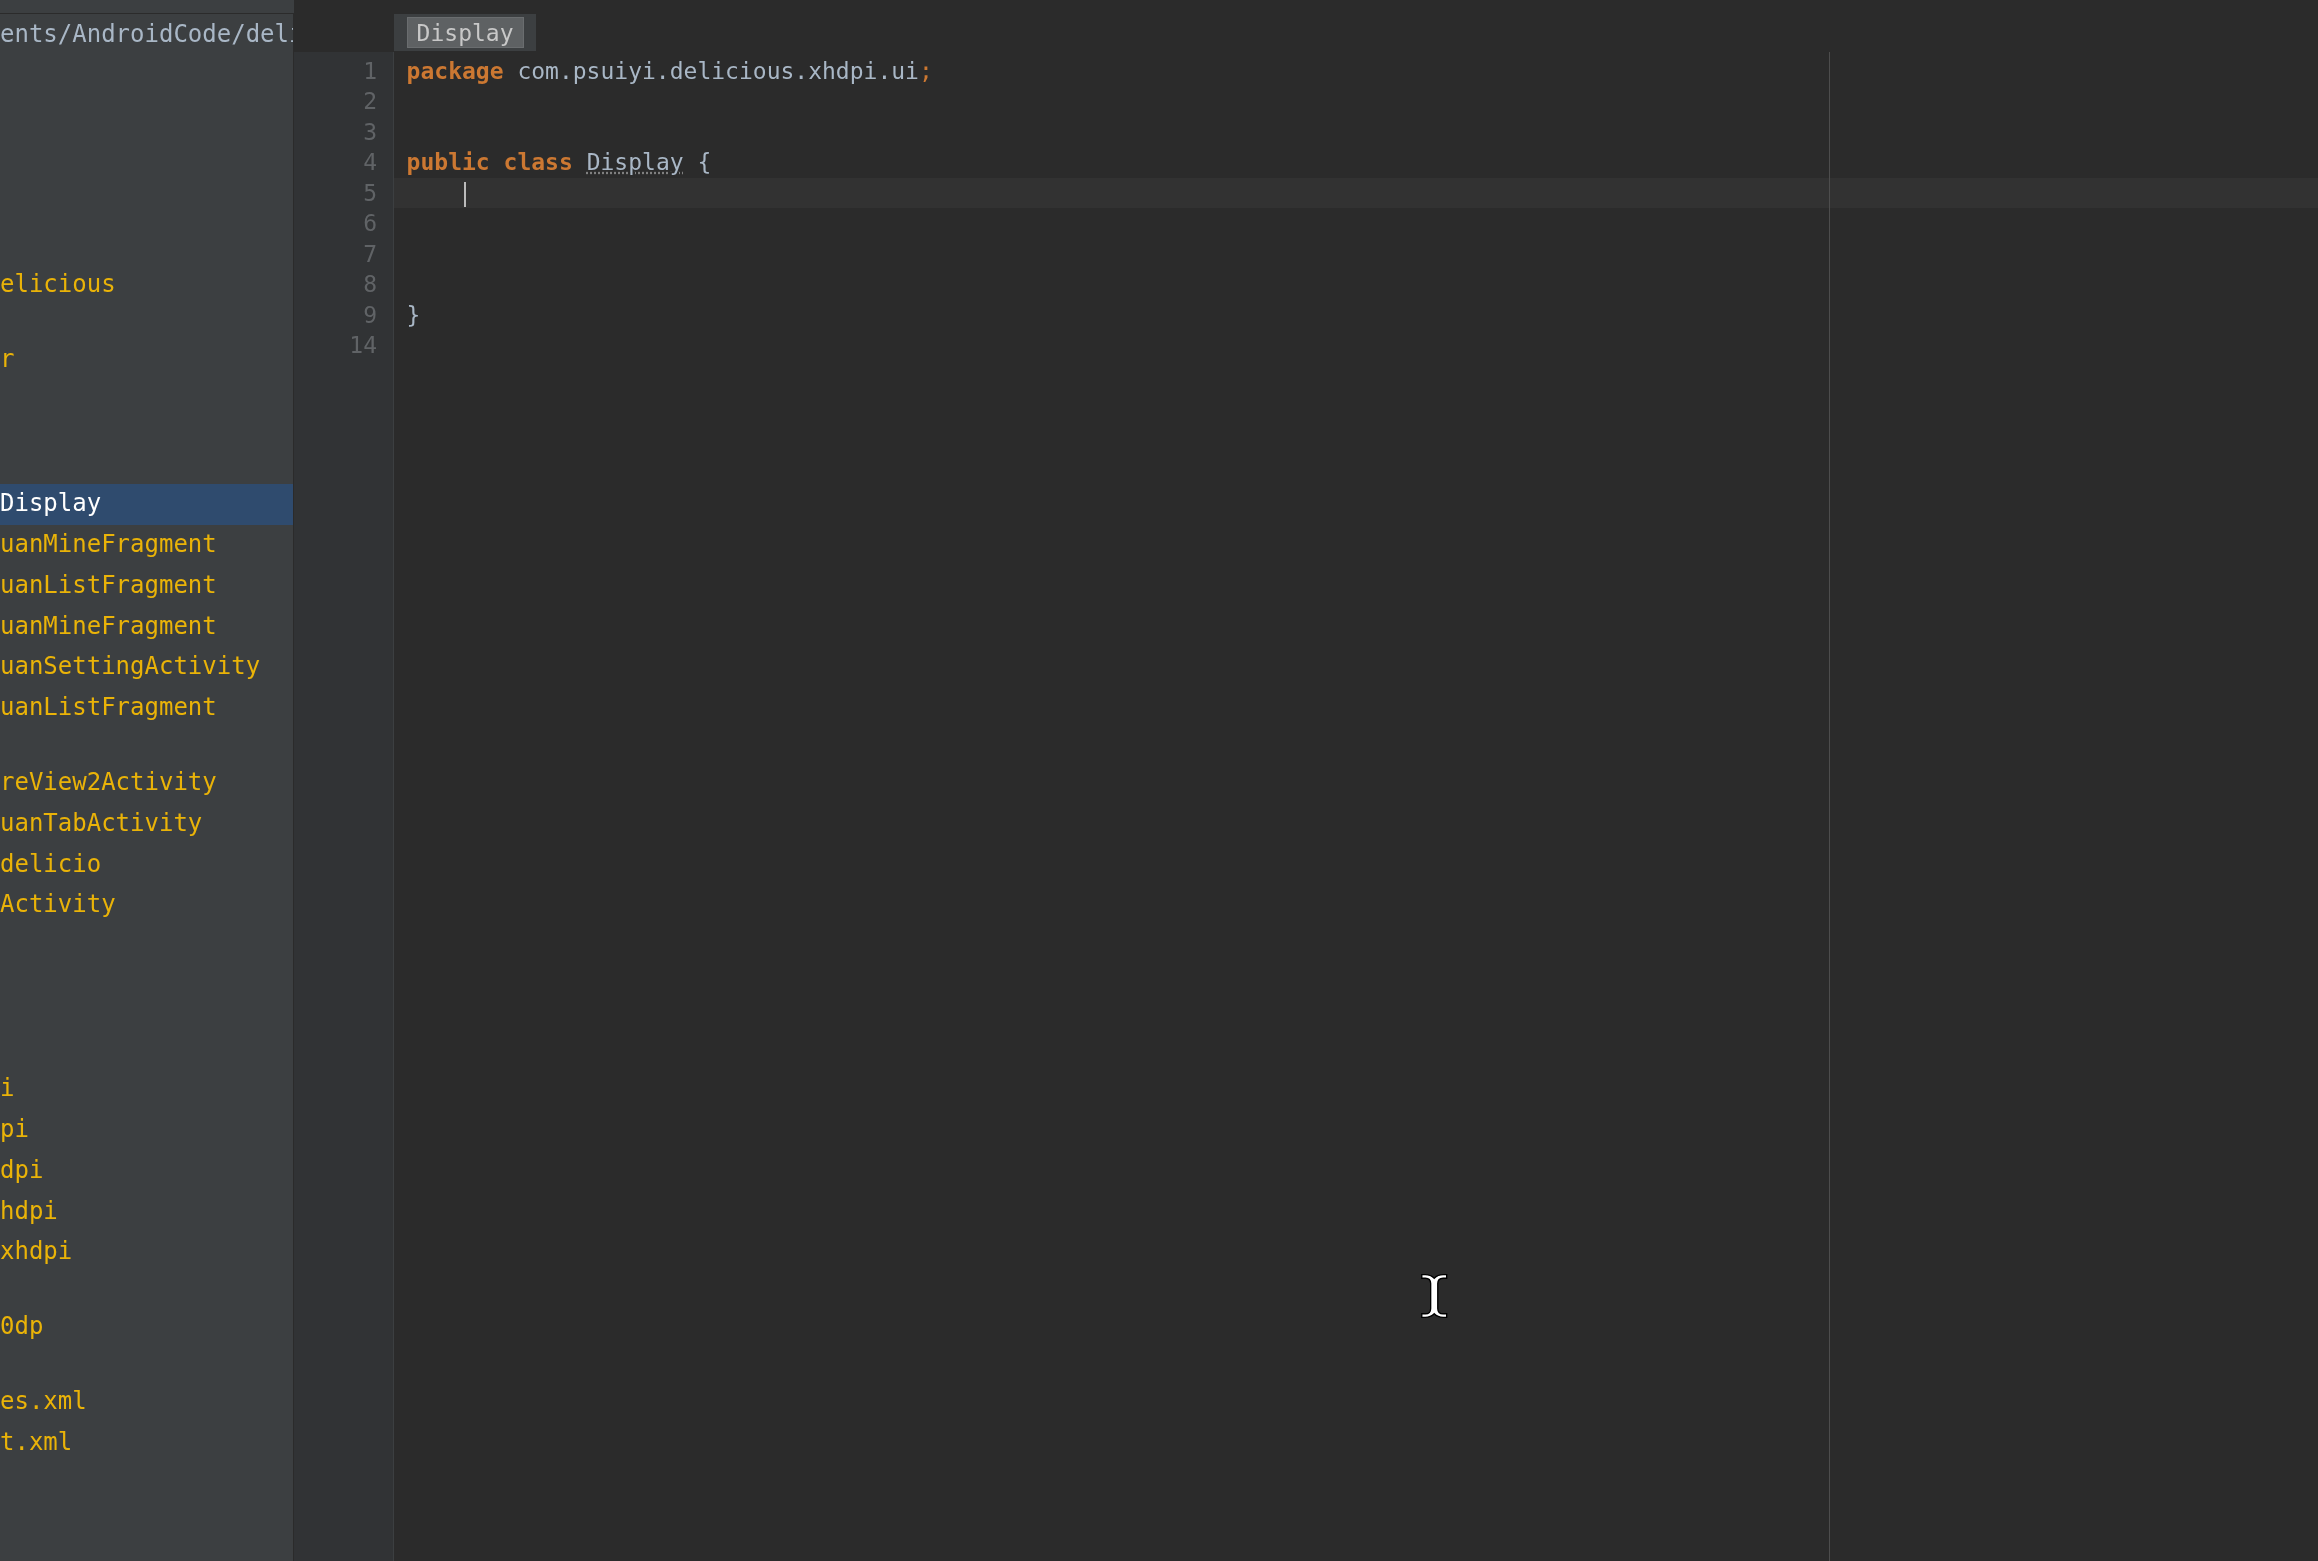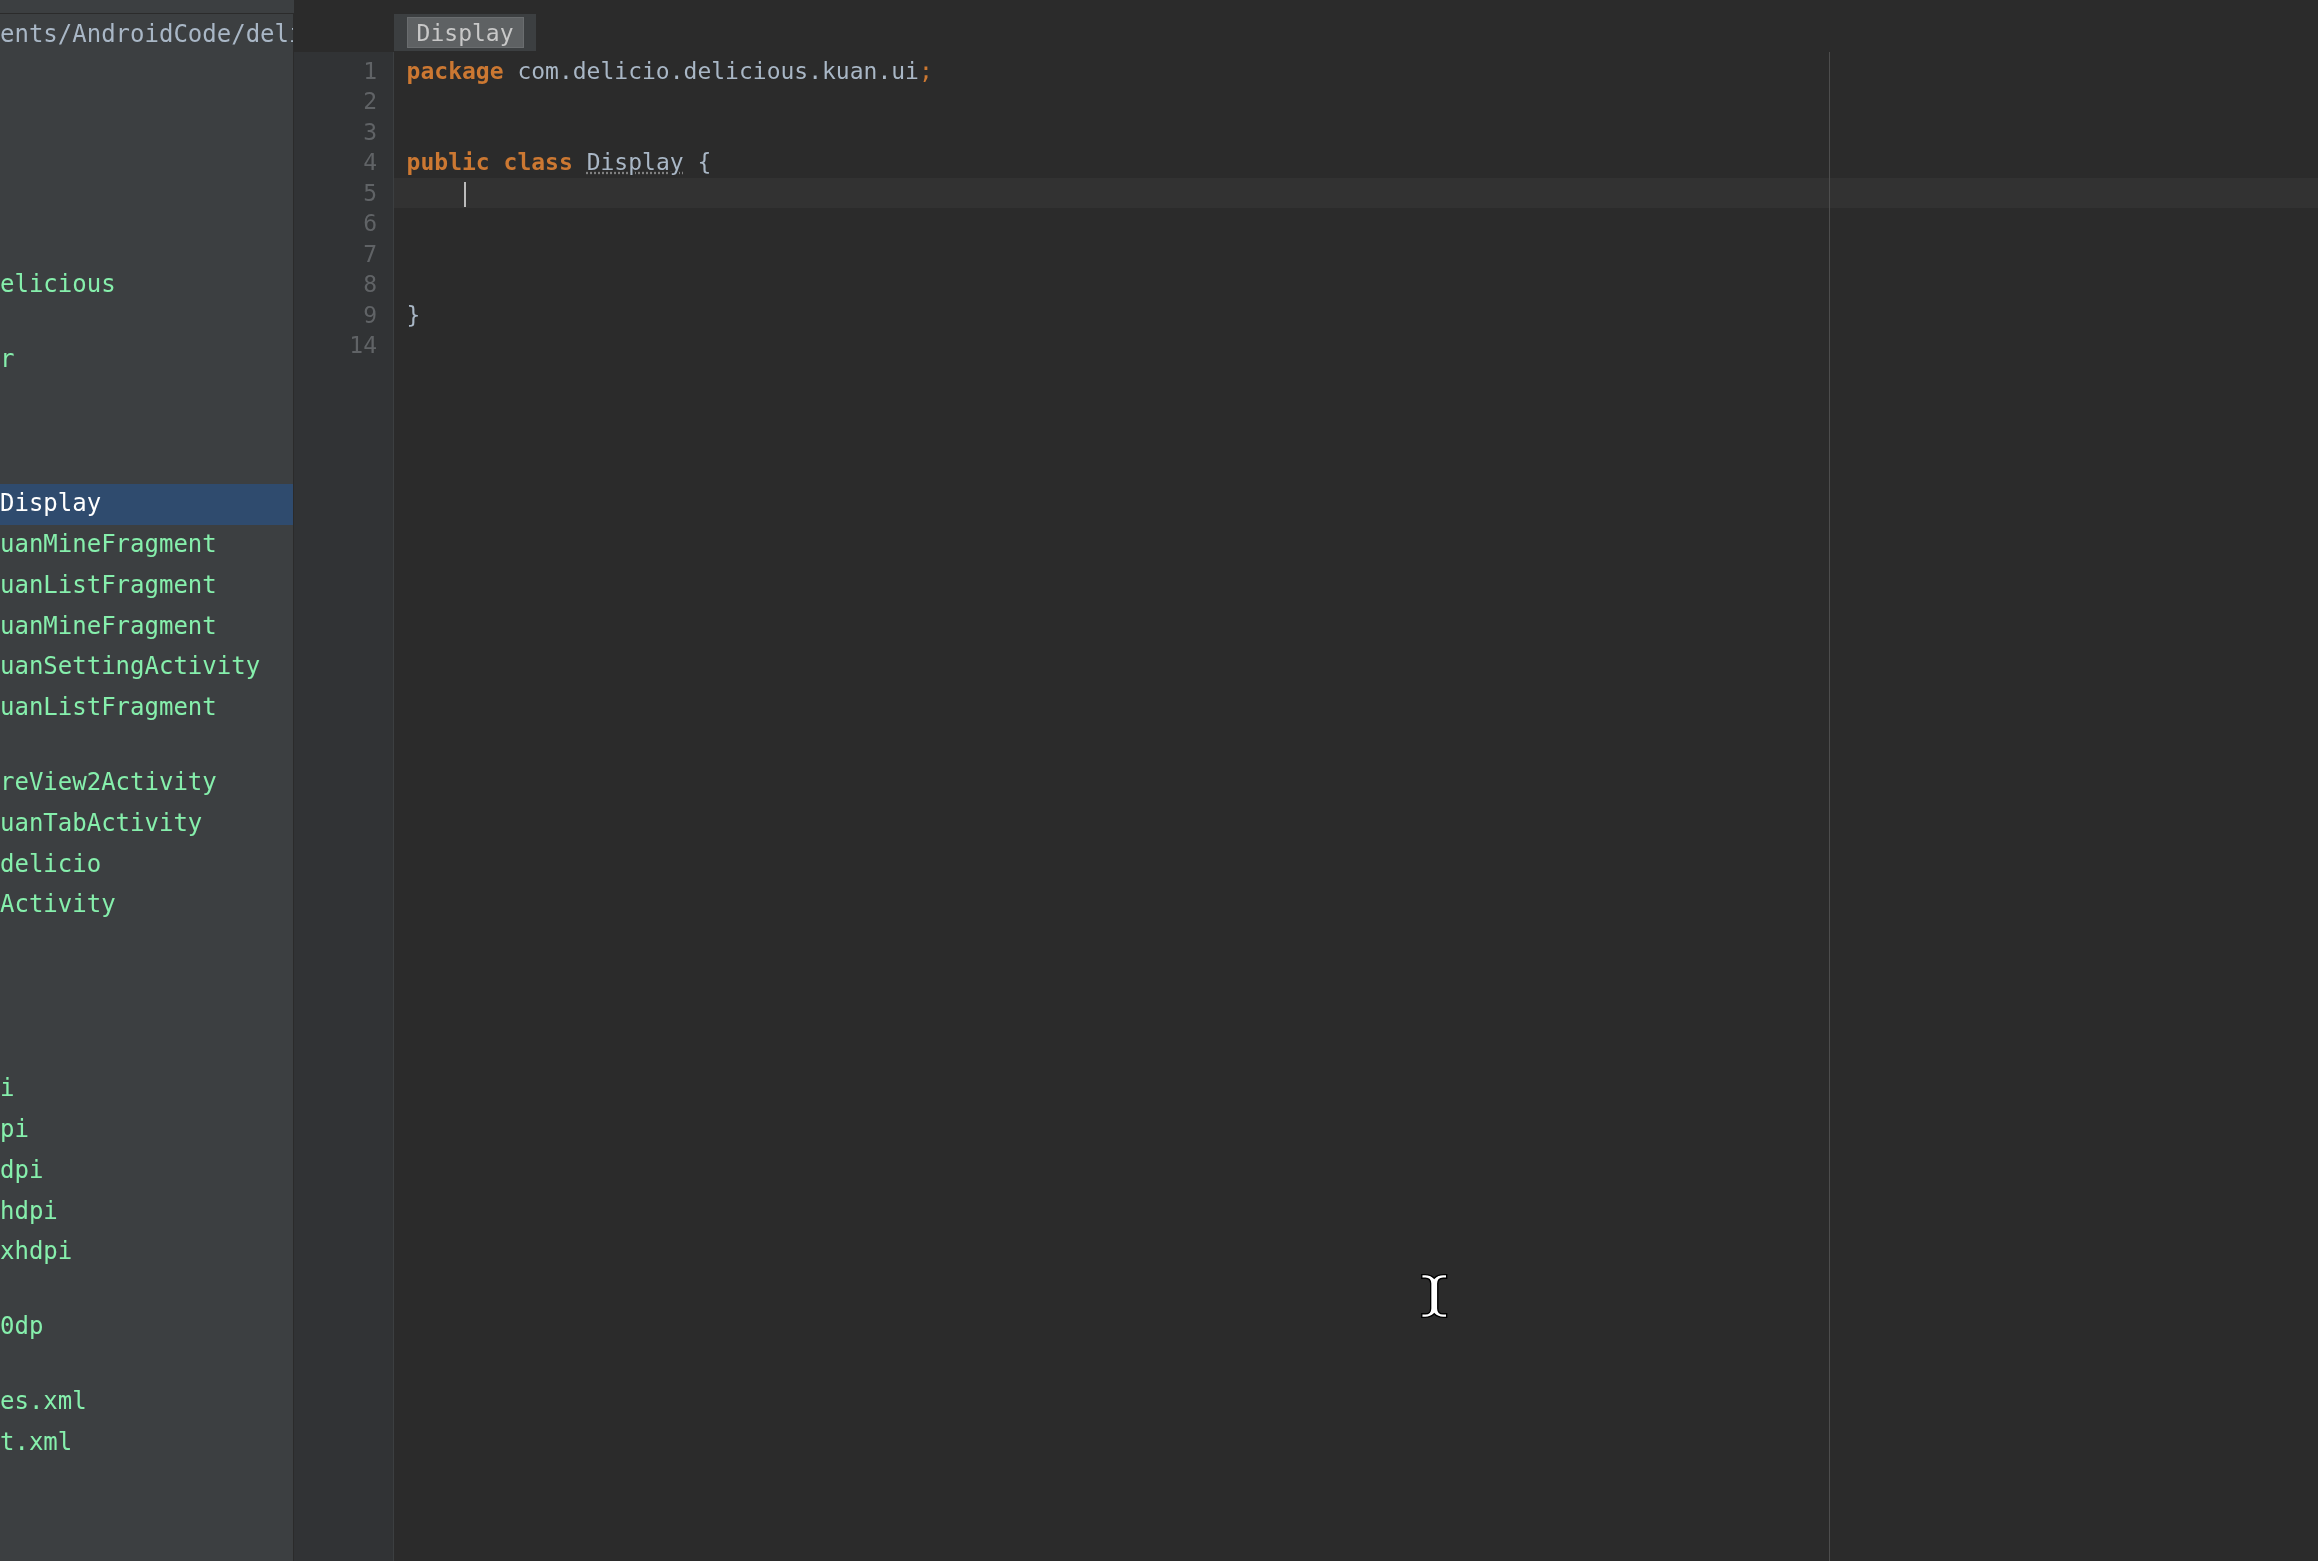--- a/index.html
+++ b/index.html
@@ -49,21 +49,21 @@
       white-space: nowrap;
       overflow: hidden;
     }
     
     .sidebar-items {
       margin-top: 213px;
     }
     
     .sidebar-item {
       padding: 3.6px 0 3.6px 0;
-      color: #86efac;
+      color: #eab308;
       font-size: 24px;
       white-space: nowrap;
       cursor: pointer;
       line-height: 1.4;
     }
     
     .sidebar-item.selected {
       background: #2f4b6e;
       color: #ffffff;
     }
@@ -242,21 +242,21 @@
           <div class="line-number">3</div>
           <div class="line-number">4</div>
           <div class="line-number">5</div>
           <div class="line-number">6</div>
           <div class="line-number">7</div>
           <div class="line-number">8</div>
           <div class="line-number">9</div>
           <div class="line-number">14</div>
         </div>
       <div class="code-content" id="code">
-        <div class="code-line"><span class="kw">package</span><span class="txt"> com.delicio.delicious.kuan.ui</span><span class="punct">;</span></div>
+        <div class="code-line"><span class="kw">package</span><span class="txt"> com.psuiyi.delicious.xhdpi.ui</span><span class="punct">;</span></div>
           <div class="code-line"></div>
           <div class="code-line"></div>
           <div class="code-line"><span class="kw">public</span><span class="txt"> </span><span class="kw">class</span><span class="txt"> </span><span class="cls">Display</span><span class="txt"> {</span></div>
           <div class="code-line current-line"><span class="txt">    </span><span class="cursor"></span></div>
           <div class="code-line"></div>
           <div class="code-line"></div>
           <div class="code-line"></div>
           <div class="code-line"><span class="txt">}</span></div>
           <div class="code-line"></div>
           <div class="right-margin"></div>

